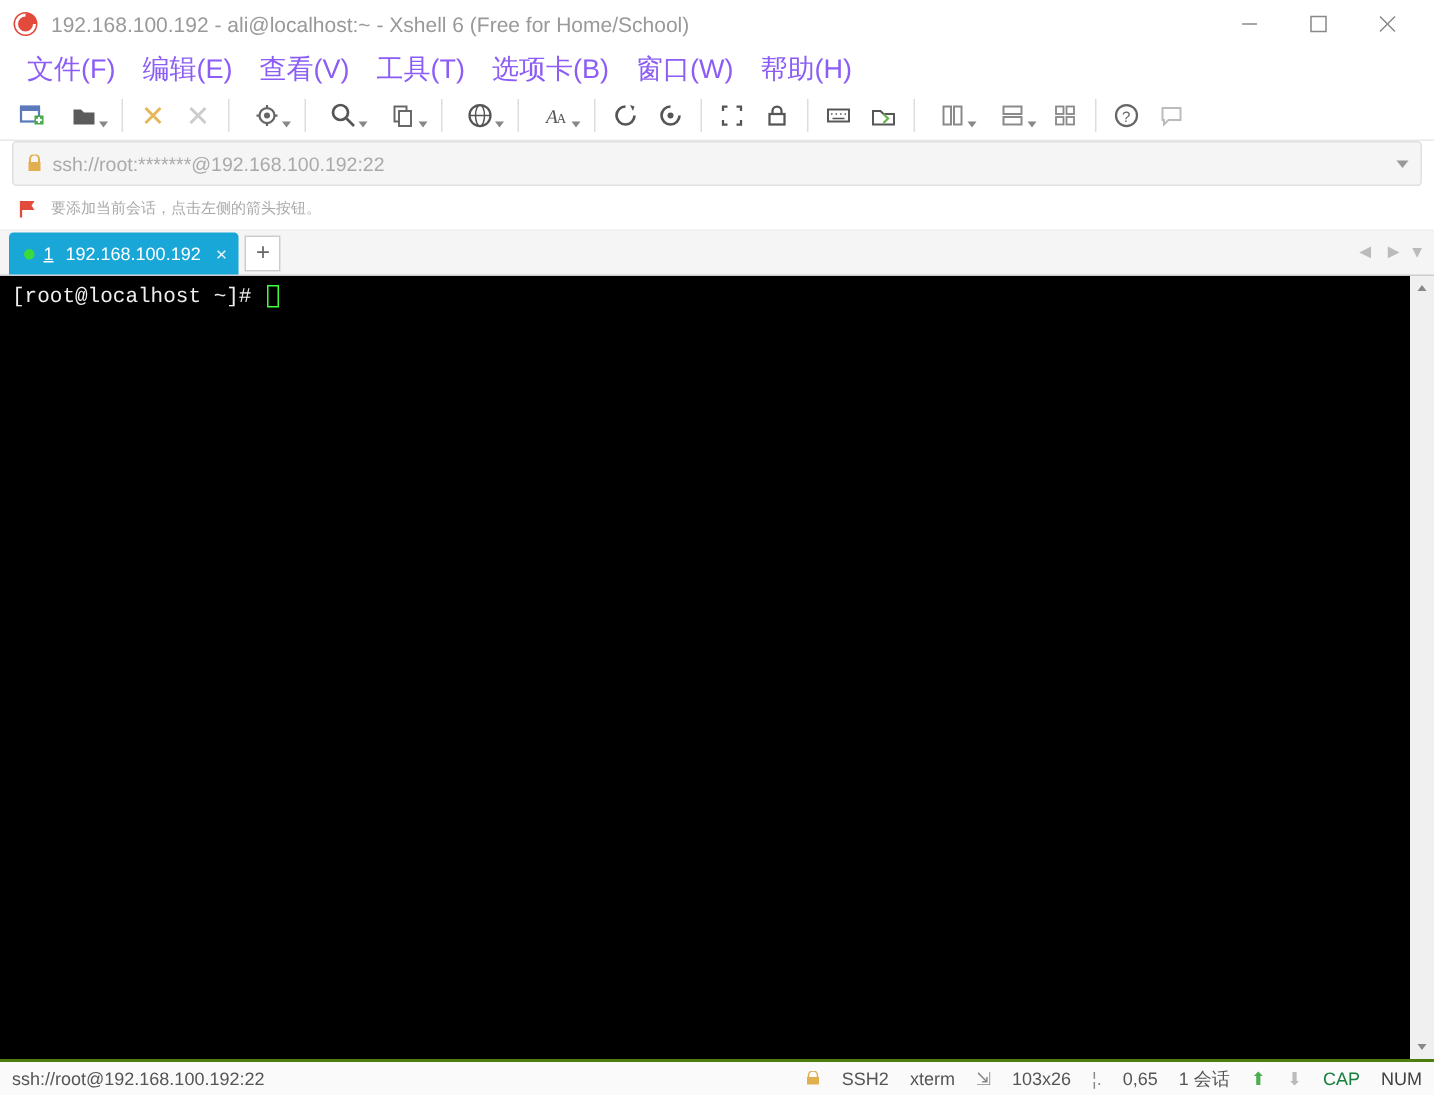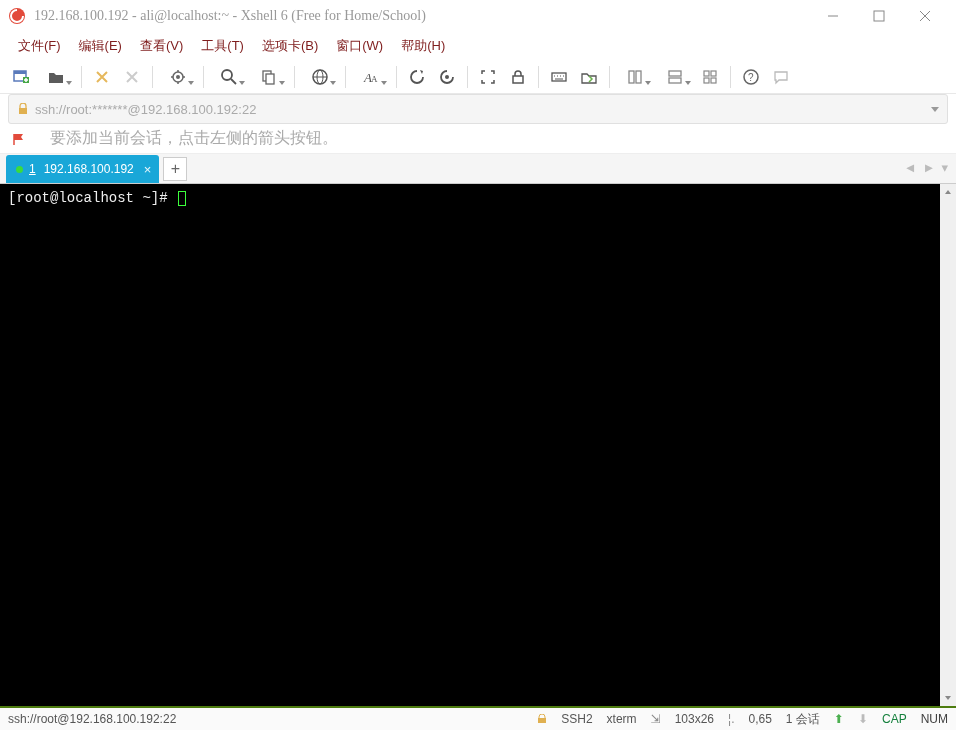--- a/index.html
+++ b/index.html
@@ -14,43 +14,42 @@
   flex-direction: column;
 }
 .titlebar {
   height: 32px;
   display: flex;
   align-items: center;
   padding: 0 8px 0 8px;
   background: #fff;
   color: #999;
   font-size: 14px;
-  font-family: Liberation Serif, serif;
 }
 .titlebar-icon {
   width: 18px; height: 18px;
   margin-right: 8px;
   flex-shrink: 0;
 }
 .titlebar-text { flex: 1; }
 .window-controls { display: flex; gap: 0; margin-left: auto; }
 .win-btn {
   width: 46px; height: 30px;
   display: flex; align-items: center; justify-content: center;
   color: #666;
 }
 .menubar {
   height: 28px;
   display: flex;
   align-items: center;
   padding: 0 12px;
   gap: 6px;
   background: #fff;
-  font-size: 13px;
-  color: #7f1d1d;
+  font-size: 18px;
+  color: #8b5cf6;
 }
 .menu-item { padding: 3px 6px; cursor: default; }
 .toolbar {
   height: 34px;
   display: flex;
   align-items: center;
   padding: 0 8px;
   gap: 4px;
   background: #fff;
   border-bottom: 1px solid #e8e8e8;
@@ -90,23 +89,23 @@
   margin-left: auto;
   border-left: 4px solid transparent;
   border-right: 4px solid transparent;
   border-top: 5px solid #999;
 }
 .hintbar {
   height: 30px;
   display: flex;
   align-items: center;
   padding: 0 12px;
-  gap: 24px;
+  gap: 8px;
   color: #aaa;
-  font-size: 16px;
+  font-size: 10px;
   border-bottom: 1px solid #eee;
 }
 .tabbar {
   height: 30px;
   display: flex;
   align-items: flex-end;
   background: #f5f5f5;
   border-bottom: 1px solid #ccc;
   padding: 0 6px;
   position: relative;

